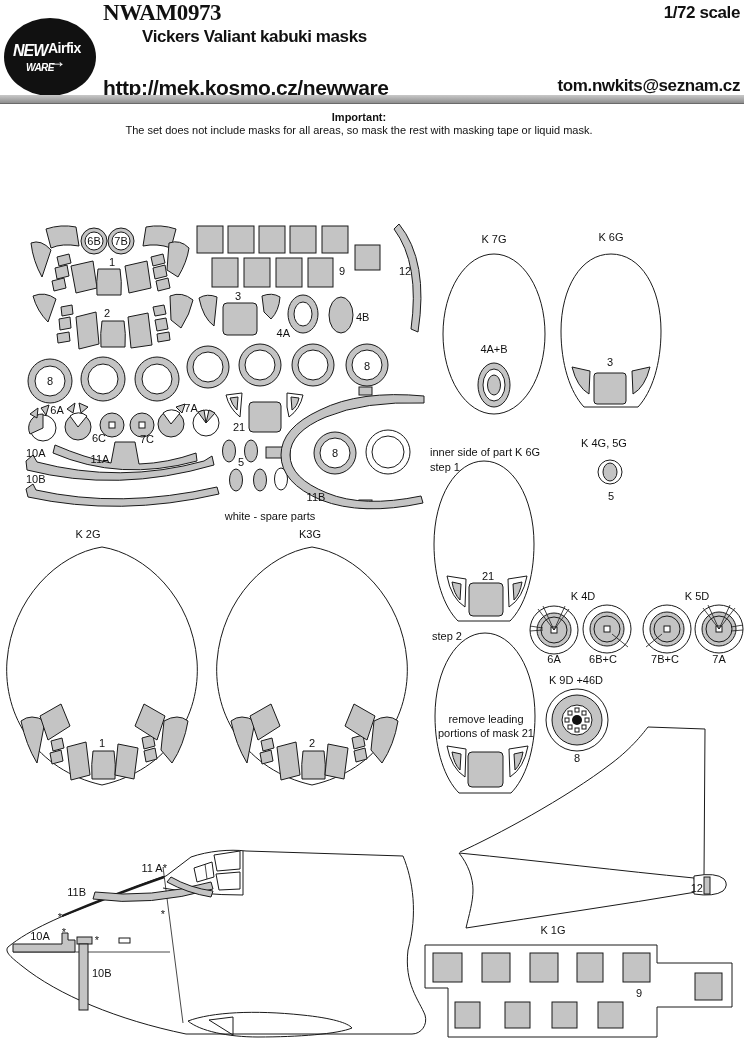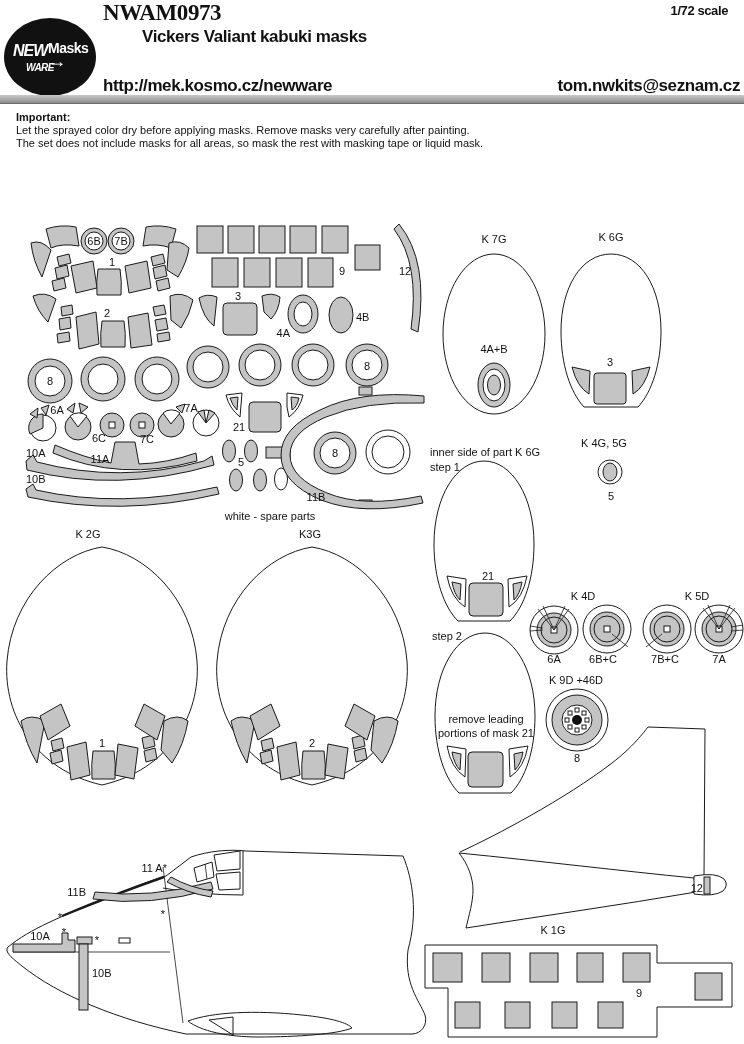--- a/index.html
+++ b/index.html
@@ -8,61 +8,60 @@
   .abs{position:absolute;}
   
   .logo{left:4px;top:18px;width:92px;height:78px;background:#111;border-radius:50%;}
   .logo span{position:absolute;color:#fff;font-weight:bold;}
   .logo .w1{left:9px;top:24px;font-style:italic;font-size:16px;letter-spacing:-1px;text-align:center;}
   .logo .w2{left:44px;top:22px;font-size:14px;letter-spacing:-0.5px;}
   .logo .ar{left:44px;top:33px;font-size:18px;letter-spacing:-1px;}
   .logo .w3{left:22px;top:44px;font-style:italic;font-size:10px;letter-spacing:-0.5px;}
   .hd{font-weight:bold;letter-spacing:-0.4px;white-space:nowrap;}
   .code{left:103px;top:0px;font-size:23px;font-family:Liberation Serif, serif;}
-  .scale{right:16px;top:3px;font-size:13px;}
+  .scale{right:4px;top:3px;font-size:17px;}
   .prod{left:103px;top:27px;font-size:17px;margin-left:39px;}
   .compat{left:103px;top:51px;font-size:15px;}
-  .url{left:103px;top:76px;font-size:17px;}
+  .url{left:103px;top:76px;font-size:21px;}
   .email{right:4px;top:76px;font-size:17px;}
   .divider{left:0;top:95px;width:744px;height:8px;
            background:linear-gradient(#c9c9c9,#8e8e8e);border-bottom:1px solid #6a6a6a;}
   
-  .imp{left:16px;top:111px;width:640px;font-size:11px;line-height:13px;}
+  .imp{left:39px;top:111px;width:640px;font-size:11px;line-height:13px;text-align:center;}
   .imp .h{font-weight:bold;}
   
   svg.diagram{position:absolute;left:0;top:0;}
   .g{fill:#c4c4c4;stroke:#1a1a1a;stroke-width:1;}
   .w{fill:#ffffff;stroke:#1a1a1a;stroke-width:1;}
   .o{fill:none;stroke:#1a1a1a;stroke-width:1;}
   .t{font-family:"Liberation Sans",sans-serif;font-size:11px;fill:#111;}
   .tm{text-anchor:middle;}
   .te{text-anchor:end;}
   .thin{stroke:#1a1a1a;stroke-width:0.8;fill:none;}
 </style>
 </head>
 <body>
 
 <div class="page">
 
   <div class="abs logo">
     <span class="w1">NEW</span>
-    <span class="w2">Masks</span>
+    <span class="w2">Airfix</span>
     <span class="ar">→</span>
     <span class="w3">WARE</span>
   </div>
   <div class="abs hd code">NWAM0973</div>
   <div class="abs hd scale">1/72 scale</div>
   <div class="abs hd prod">Vickers Valiant kabuki masks</div>
   <div class="abs hd url">http://mek.kosmo.cz/newware</div>
   <div class="abs hd email">tom.nwkits@seznam.cz</div>
   <div class="abs divider"></div>
 
   <div class="abs imp">
     <div class="h">Important:</div>
-    <div>Let the sprayed color dry before applying masks. Remove masks very carefully after painting.</div>
     <div>The set does not include masks for all areas, so mask the rest with masking tape or liquid mask.</div>
   </div>
 
   <svg class="diagram" width="744" height="1044" viewBox="0 0 744 1044">
 
     <g>
       <circle class="g" cx="94" cy="241" r="13"></circle>
         <circle class="w" cx="94" cy="241" r="9"></circle>
       <circle class="g" cx="121" cy="241" r="13"></circle>
         <circle class="w" cx="121" cy="241" r="9"></circle>

